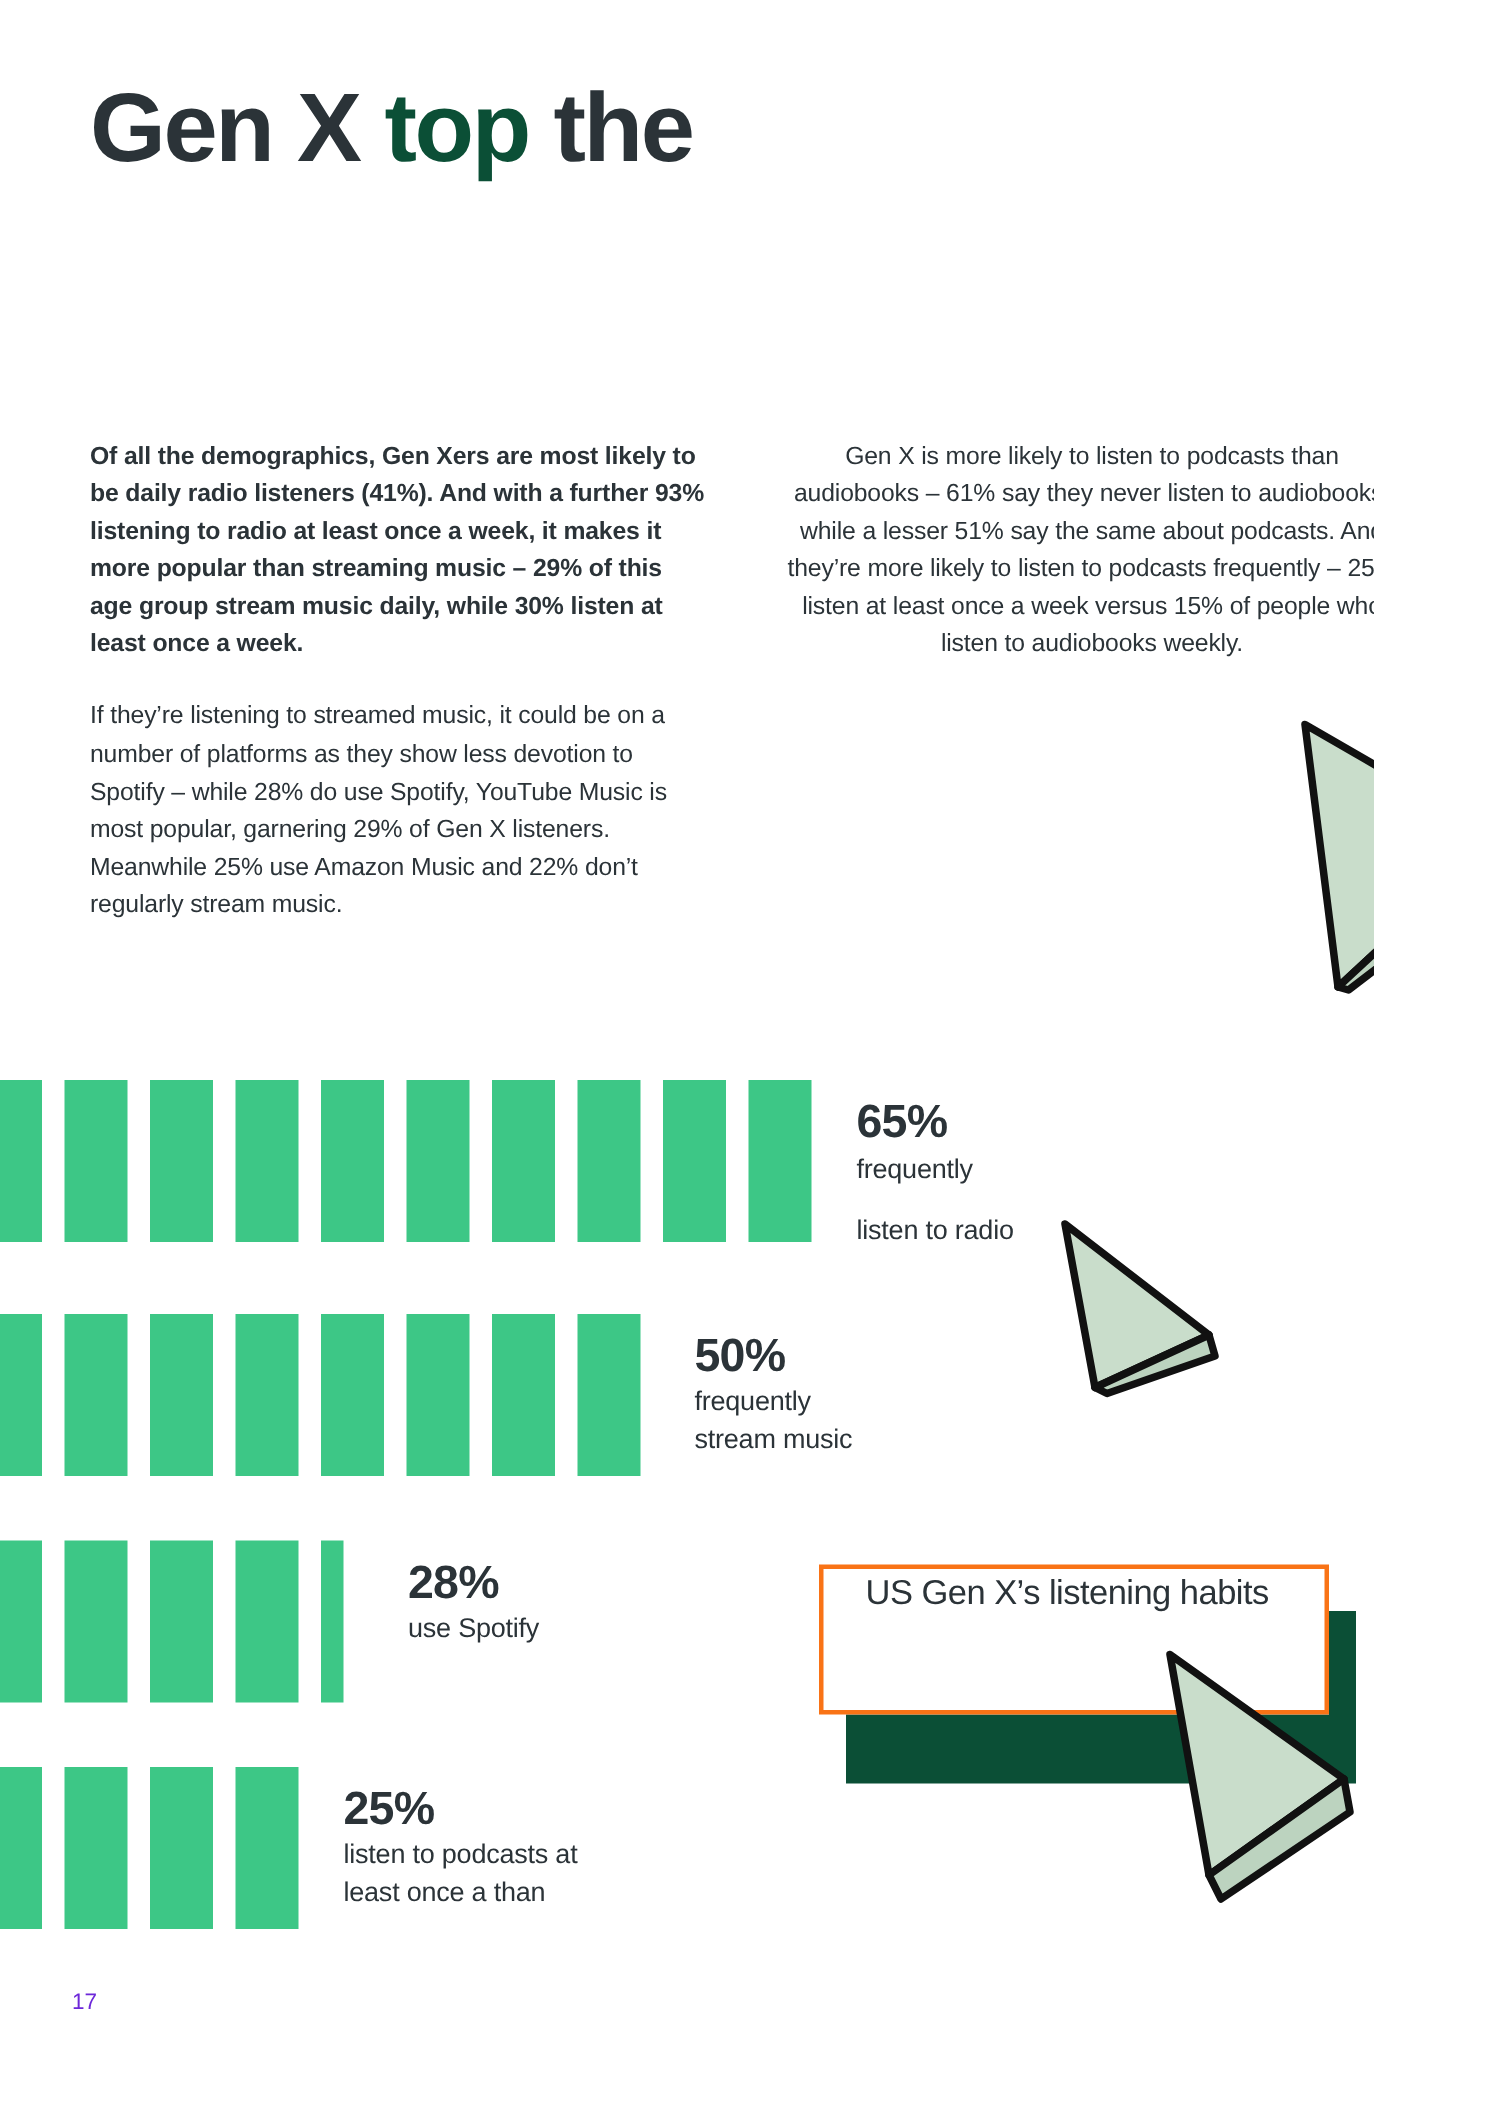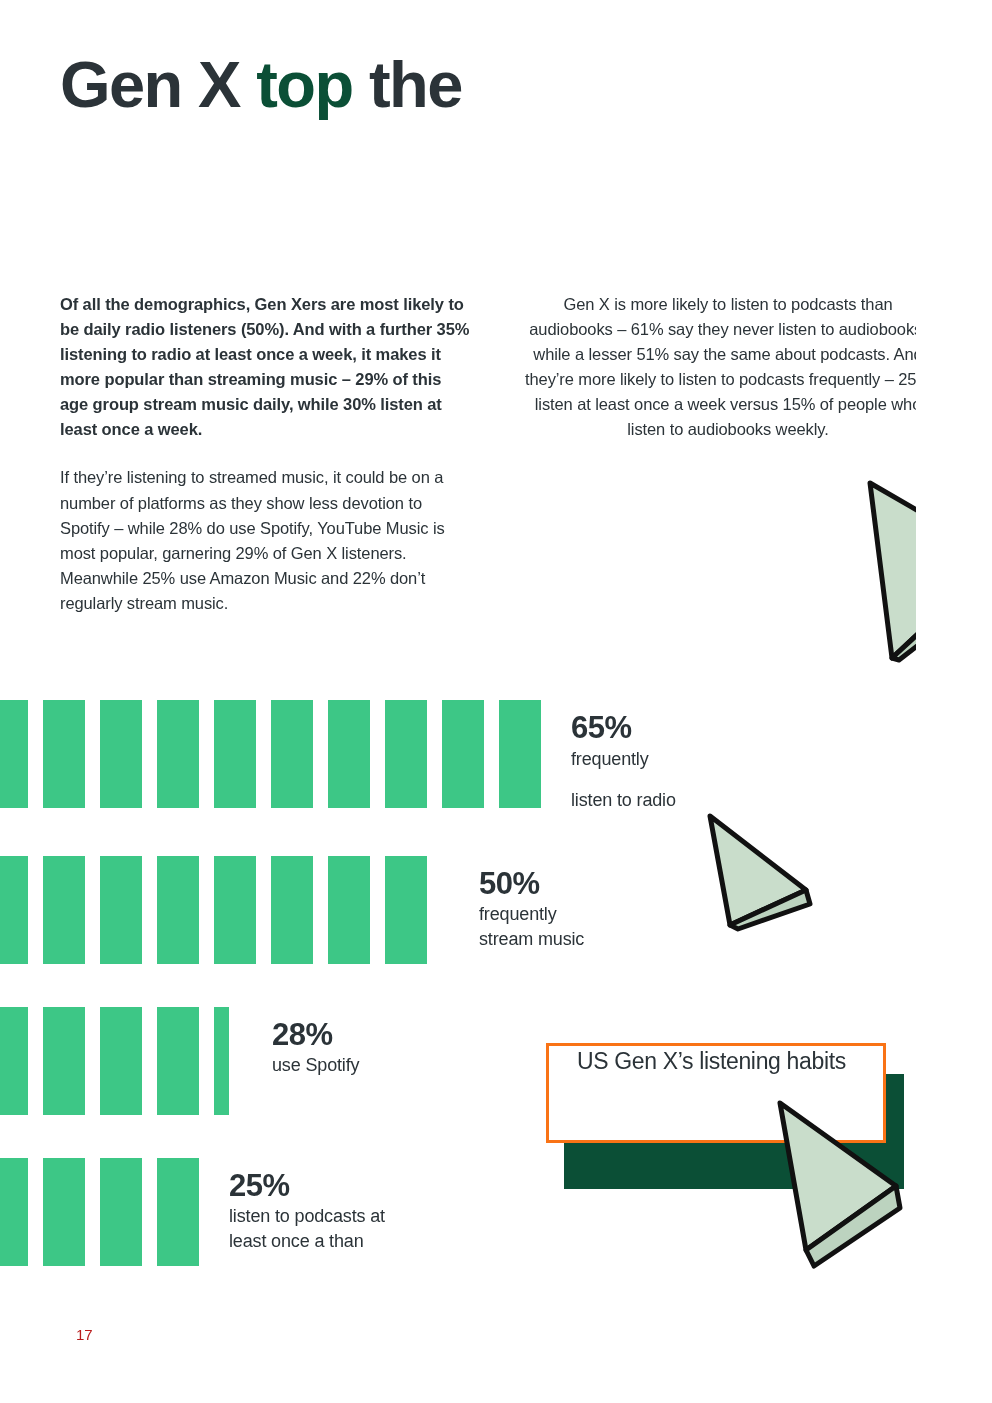--- a/index.html
+++ b/index.html
@@ -54,21 +54,21 @@
     color: #2b3338;
     letter-spacing: -0.1px;
   }
   .para.bold { font-weight: 700; }
   .para + .para { margin-top: 23px; }
 
   
   .bars-area {
     position: absolute;
     left: 0;
-    top: 700px;
+    top: 720px;
     width: 992px;
   }
   .bar-row {
     position: relative;
     margin-bottom: 43px;
     display: flex;
     align-items: flex-start;
   }
   .bar-row:last-child { margin-bottom: 0; }
 
@@ -144,37 +144,37 @@
   .tri { position: absolute; }
   .tri svg { display: block; overflow: visible; }
 
   .tri-1 { left: 852px; top: 478px; }
   .tri-2 { left: 700px; top: 812px; }
   .tri-3 { left: 768px; top: 1098px; }
 
   
   .page-number {
     position: absolute;
-    left: 76px;
+    left: 48px;
     top: 1326px;
     font-size: 15px;
-    color: #b91c1c;
+    color: #6d28d9;
   }
 </style>
 </head>
 <body>
 
 <div class="page">
 
   <h1 class="title">
     <span>Gen X </span><span class="accent">top</span><span> the</span><br>
   </h1>
 
   <div class="col-left">
-    <p class="para bold">Of all the demographics, Gen Xers are most likely to be daily radio listeners (50%). And with a further 35% listening to radio at least once a week, it makes it more popular than streaming music – 29% of this age group stream music daily, while 30% listen at least once a week.</p>
+    <p class="para bold">Of all the demographics, Gen Xers are most likely to be daily radio listeners (41%). And with a further 93% listening to radio at least once a week, it makes it more popular than streaming music – 29% of this age group stream music daily, while 30% listen at least once a week.</p>
     <p class="para">If they’re listening to streamed music, it could be on a number of platforms as they show less devotion to Spotify – while 28% do use Spotify, YouTube Music is most popular, garnering 29% of Gen X listeners. Meanwhile 25% use Amazon Music and 22% don’t regularly stream music.</p>
   </div>
 
   <div class="col-right">
     <p class="para">Gen X is more likely to listen to podcasts than audiobooks – 61% say they never listen to audiobooks, while a lesser 51% say the same about podcasts. And they’re more likely to listen to podcasts frequently – 25% listen at least once a week versus 15% of people who listen to audiobooks weekly.</p>
   </div>
 
   <div class="tri tri-1">
     <svg width="150" height="185" viewBox="0 0 150 185">
       <polygon points="18,5 148,80 40,180" fill="#c9ddcb" stroke="#111111" stroke-width="5" stroke-linejoin="round"></polygon>
@@ -208,21 +208,21 @@
       <div class="bar-strip" style="height:108px;">
         <div class="bar"></div>
         <div class="bar"></div>
         <div class="bar"></div>
         <div class="bar"></div>
         <div class="bar"></div>
         <div class="bar"></div>
         <div class="bar"></div>
         <div class="bar"></div>
       </div>
-      <div class="bar-label" style="margin-left:52px">
+      <div class="bar-label" style="margin-left:36px">
         <span class="pct">50%</span>
         <span class="desc">frequently</span>
         <span class="desc" style="margin-top:0">stream music</span>
       </div>
     </div>
 
     <div class="bar-row">
       <div class="bar-strip" style="height:108px;">
         <div class="bar"></div>
         <div class="bar"></div>

